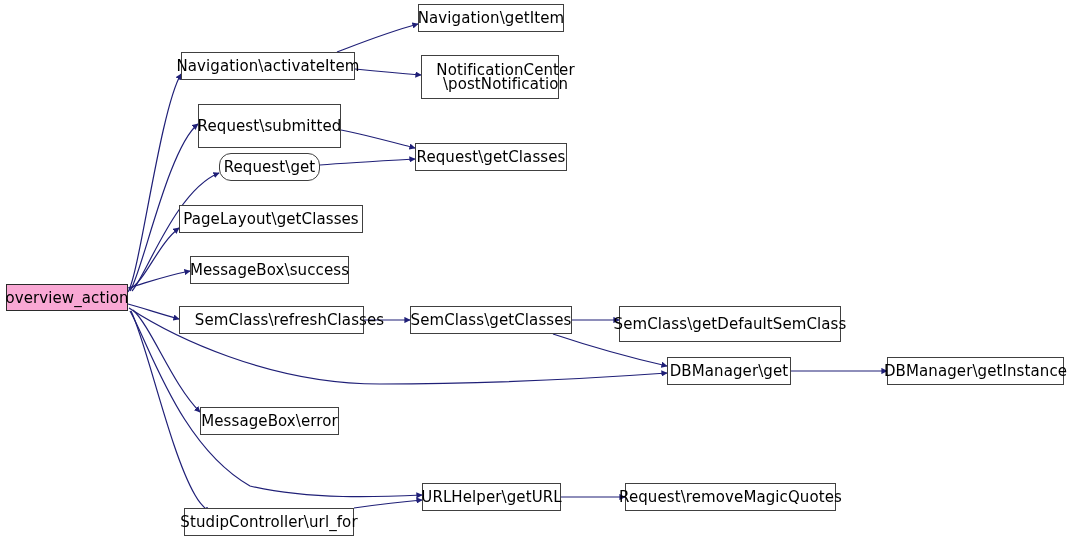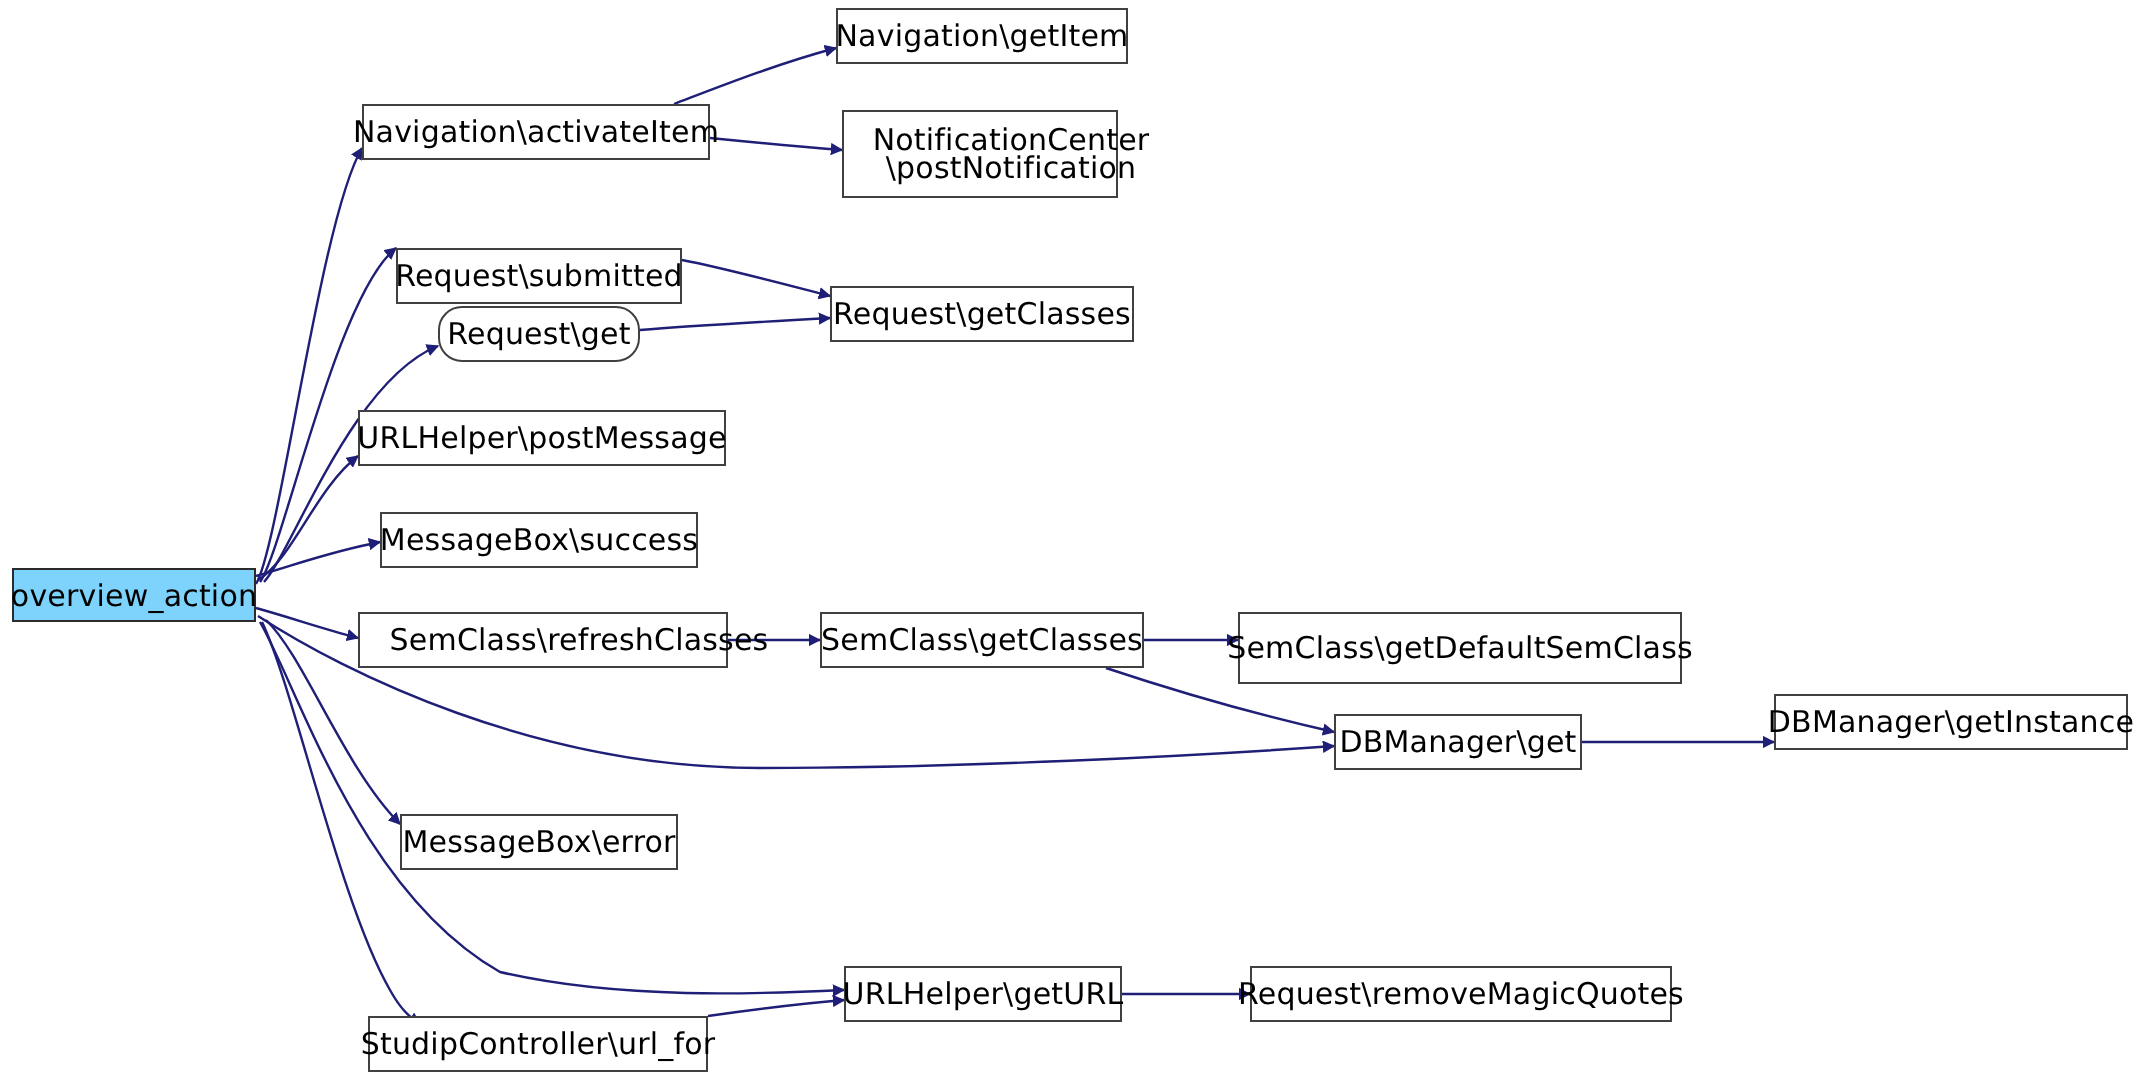--- a/index.html
+++ b/index.html
@@ -36,21 +36,21 @@
     line-height: 14px;
     display: flex;
     align-items: center;
     justify-content: center;
     text-align: center;
     white-space: pre-line;
     z-index: 2;
     letter-spacing: 0.1px;
   }
   .node.root {
-    background: #7dd3fc;
+    background: #f9a8d4;
     border-color: #2b2b2b;
   }
 </style>
 </head>
 <body>
 
 <div id="graph">
   <svg id="edges" viewBox="0 0 1069 541" xmlns="http://www.w3.org/2000/svg">
     <defs>
       <marker id="arrow" viewBox="0 0 10 10" refX="9" refY="5" markerWidth="5.2" markerHeight="5.2" orient="auto-start-reverse">
@@ -79,28 +79,28 @@
         <path d="M561,497 C581,497 602,497 625,497" fill="none" stroke="#1f1f77" stroke-width="1.2" marker-end="url(#arrow)"></path>
         <path d="M354,508 C375,505 398,502 422,500" fill="none" stroke="#1f1f77" stroke-width="1.2" marker-end="url(#arrow)"></path>
       </g>
   </svg>
   <div id="nodes">
       <div class="node root" style="left: 6px; top: 284px; width: 122px; height: 27px;">overview_action</div>
       <div class="node" style="left: 181px; top: 52px; width: 174px; height: 28px;">Navigation\activateItem</div>
       <div class="node" style="left: 418px; top: 4px; width: 146px; height: 28px;">Navigation\getItem</div>
       <div class="node" style="left: 421px; top: 55px; width: 138px; height: 44px; padding-left: 31px;">NotificationCenter
 \postNotification</div>
-      <div class="node" style="left: 198px; top: 104px; width: 143px; height: 28px; margin-top: 20px;">Request\submitted</div>
+      <div class="node" style="left: 198px; top: 104px; width: 143px; height: 44px;">Request\submitted</div>
       <div class="node" style="left: 219px; top: 153px; width: 101px; height: 28px; border-radius: 12px;">Request\get</div>
       <div class="node" style="left: 415px; top: 143px; width: 152px; height: 28px;">Request\getClasses</div>
-      <div class="node" style="left: 179px; top: 205px; width: 184px; height: 28px;">URLHelper\postMessage</div>
+      <div class="node" style="left: 179px; top: 205px; width: 184px; height: 28px;">PageLayout\getClasses</div>
       <div class="node" style="left: 190px; top: 256px; width: 159px; height: 28px;">MessageBox\success</div>
       <div class="node" style="left: 179px; top: 306px; width: 185px; height: 28px; padding-left: 36px;">SemClass\refreshClasses</div>
       <div class="node" style="left: 410px; top: 306px; width: 162px; height: 28px;">SemClass\getClasses</div>
       <div class="node" style="left: 619px; top: 306px; width: 222px; height: 36px;">SemClass\getDefaultSemClass</div>
       <div class="node" style="left: 667px; top: 357px; width: 124px; height: 28px;">DBManager\get</div>
-      <div class="node" style="left: 887px; top: 347px; width: 177px; height: 28px;">DBManager\getInstance</div>
+      <div class="node" style="left: 887px; top: 357px; width: 177px; height: 28px;">DBManager\getInstance</div>
       <div class="node" style="left: 200px; top: 407px; width: 139px; height: 28px;">MessageBox\error</div>
       <div class="node" style="left: 422px; top: 483px; width: 139px; height: 28px;">URLHelper\getURL</div>
       <div class="node" style="left: 625px; top: 483px; width: 211px; height: 28px;">Request\removeMagicQuotes</div>
       <div class="node" style="left: 184px; top: 508px; width: 170px; height: 28px;">StudipController\url_for</div>
     </div>
 </div>
 
 </body></html>

